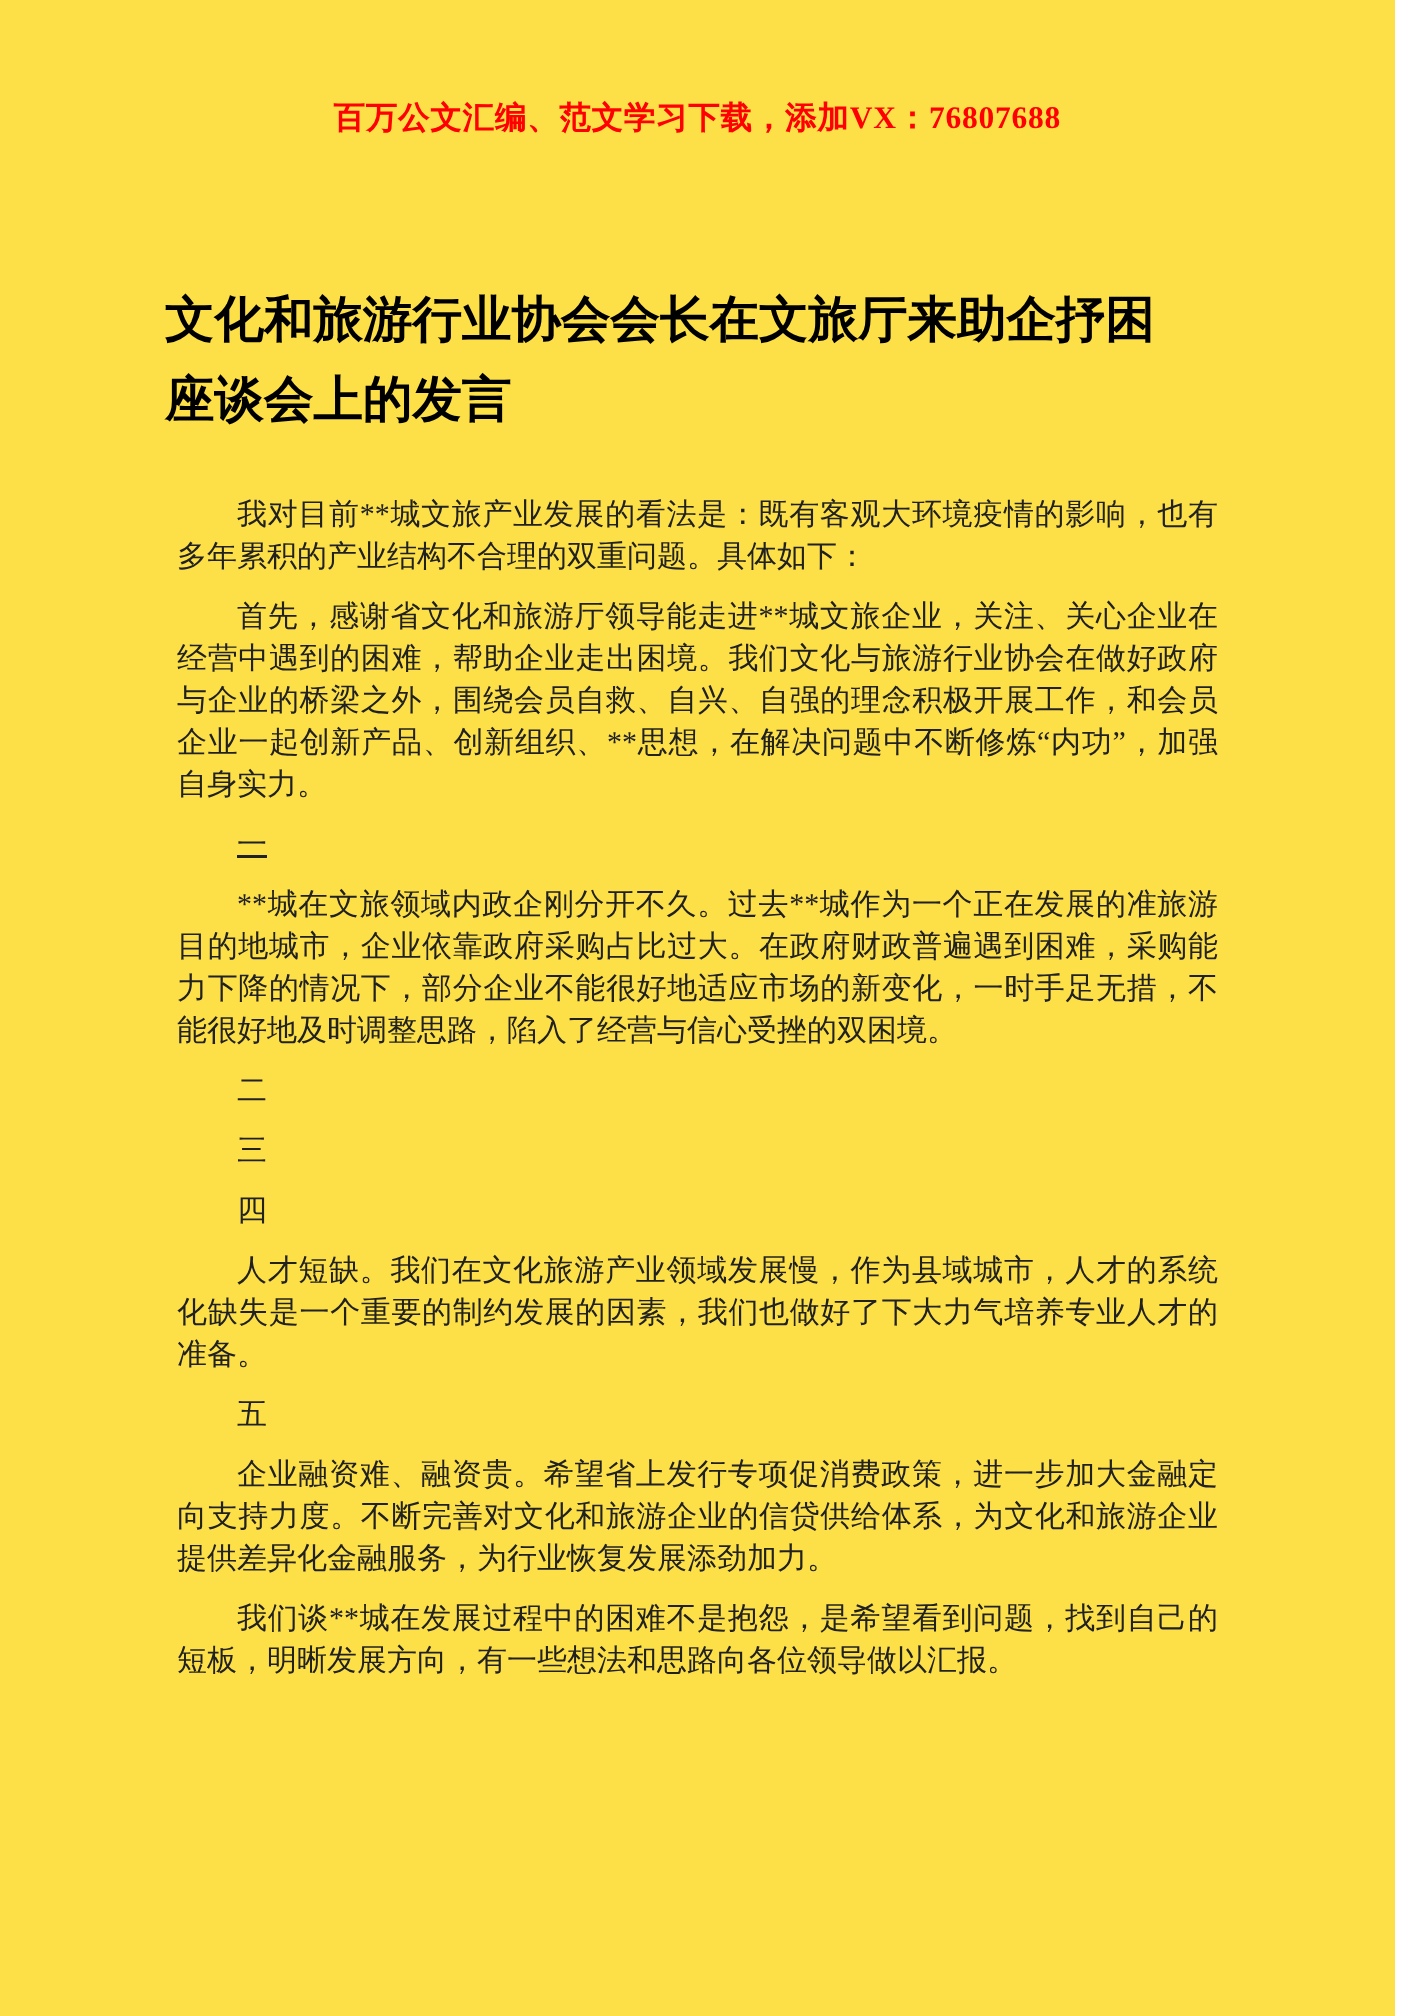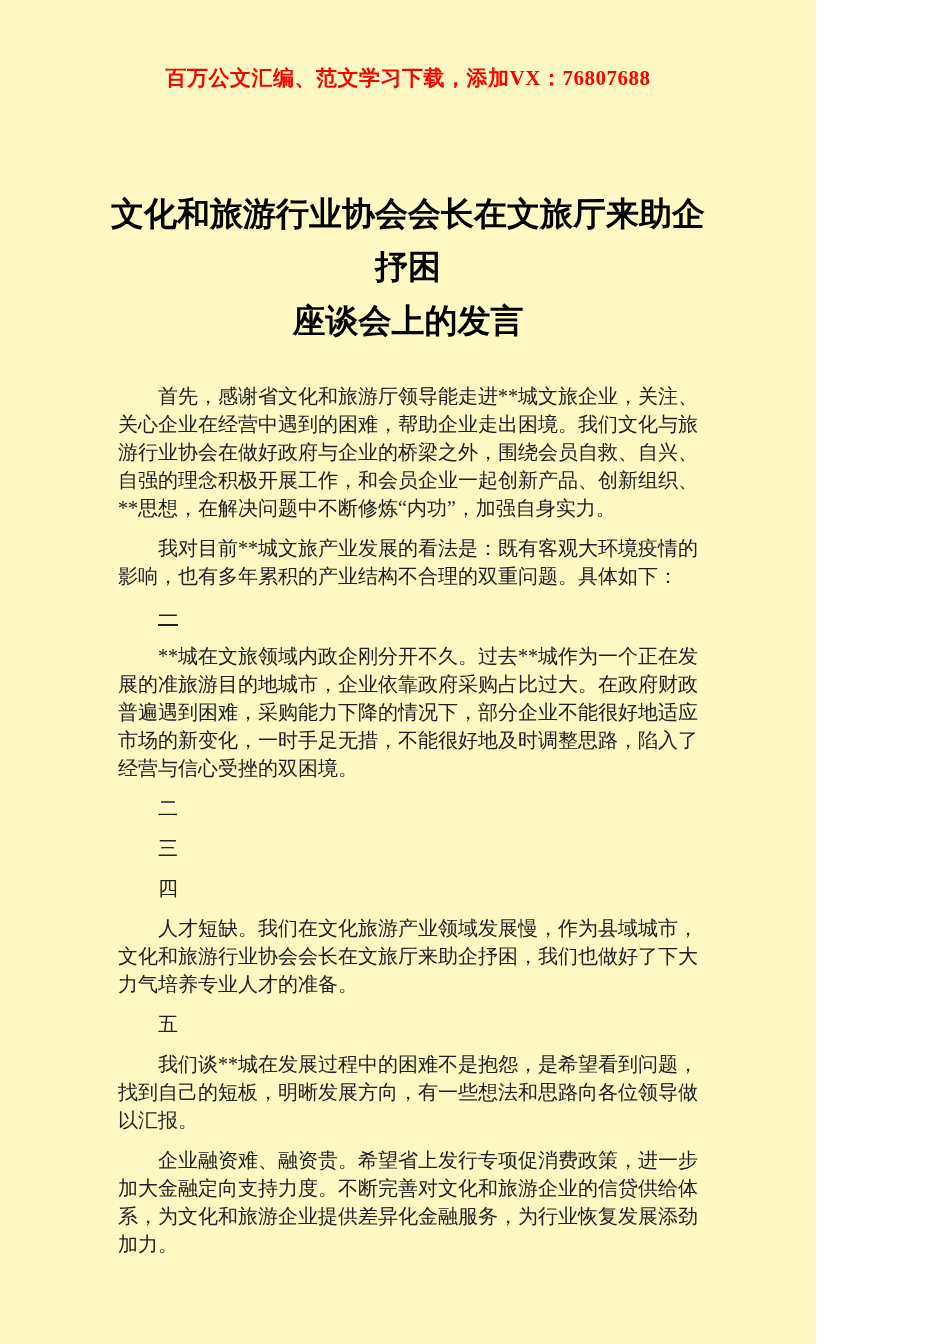--- a/index.html
+++ b/index.html
@@ -8,37 +8,36 @@
     background: #ffffff;
   }
   body {
     width: 950px;
     min-height: 1344px;
     font-family: "Liberation Serif", "DejaVu Serif", serif;
     color: #212121;
     position: relative;
   }
   .page {
-    width: 816px;
+    width: 930px;
     min-height: 1344px;
-    background: #fef9c3;
+    background: #fde047;
     box-sizing: border-box;
     padding-top: 64px;
   }
   .promo {
     text-align: center;
     font-size: 21px;
     font-weight: bold;
     color: #fe0000;
     letter-spacing: 0.5px;
     margin: 0 0 0 0;
   }
   .title {
     margin: 96px 110px 34px 110px;
-    text-align: center;
     font-size: 33px;
     font-weight: bold;
     line-height: 1.62;
     color: #000000;
   }
   .title .title-line {
     display: block;
   }
   .content {
     margin: 0 118px;
@@ -63,26 +62,26 @@
 <div class="page">
 
   <div class="promo">百万公文汇编、范文学习下载，添加VX：76807688</div>
 
   <h1 class="title">
     <span class="title-line">文化和旅游行业协会会长在文旅厅来助企抒困</span>
     <span class="title-line">座谈会上的发言</span>
   </h1>
 
   <div class="content">
+    <p>我对目前**城文旅产业发展的看法是：既有客观大环境疫情的影响，也有多年累积的产业结构不合理的双重问题。具体如下：</p>
     <p>首先，感谢省文化和旅游厅领导能走进**城文旅企业，关注、关心企业在经营中遇到的困难，帮助企业走出困境。我们文化与旅游行业协会在做好政府与企业的桥梁之外，围绕会员自救、自兴、自强的理念积极开展工作，和会员企业一起创新产品、创新组织、**思想，在解决问题中不断修炼“内功”，加强自身实力。</p>
-    <p>我对目前**城文旅产业发展的看法是：既有客观大环境疫情的影响，也有多年累积的产业结构不合理的双重问题。具体如下：</p>
     <p class="section-heading underlined">一</p>
     <p>**城在文旅领域内政企刚分开不久。过去**城作为一个正在发展的准旅游目的地城市，企业依靠政府采购占比过大。在政府财政普遍遇到困难，采购能力下降的情况下，部分企业不能很好地适应市场的新变化，一时手足无措，不能很好地及时调整思路，陷入了经营与信心受挫的双困境。</p>
     <p class="section-heading">二</p>
     <p class="section-heading">三</p>
     <p class="section-heading">四</p>
-    <p>人才短缺。我们在文化旅游产业领域发展慢，作为县域城市，文化和旅游行业协会会长在文旅厅来助企抒困，我们也做好了下大力气培养专业人才的准备。</p>
+    <p>人才短缺。我们在文化旅游产业领域发展慢，作为县域城市，人才的系统化缺失是一个重要的制约发展的因素，我们也做好了下大力气培养专业人才的准备。</p>
     <p class="section-heading">五</p>
+    <p>企业融资难、融资贵。希望省上发行专项促消费政策，进一步加大金融定向支持力度。不断完善对文化和旅游企业的信贷供给体系，为文化和旅游企业提供差异化金融服务，为行业恢复发展添劲加力。</p>
     <p>我们谈**城在发展过程中的困难不是抱怨，是希望看到问题，找到自己的短板，明晰发展方向，有一些想法和思路向各位领导做以汇报。</p>
-    <p>企业融资难、融资贵。希望省上发行专项促消费政策，进一步加大金融定向支持力度。不断完善对文化和旅游企业的信贷供给体系，为文化和旅游企业提供差异化金融服务，为行业恢复发展添劲加力。</p>
   </div>
 
 </div>
 
 </body></html>

